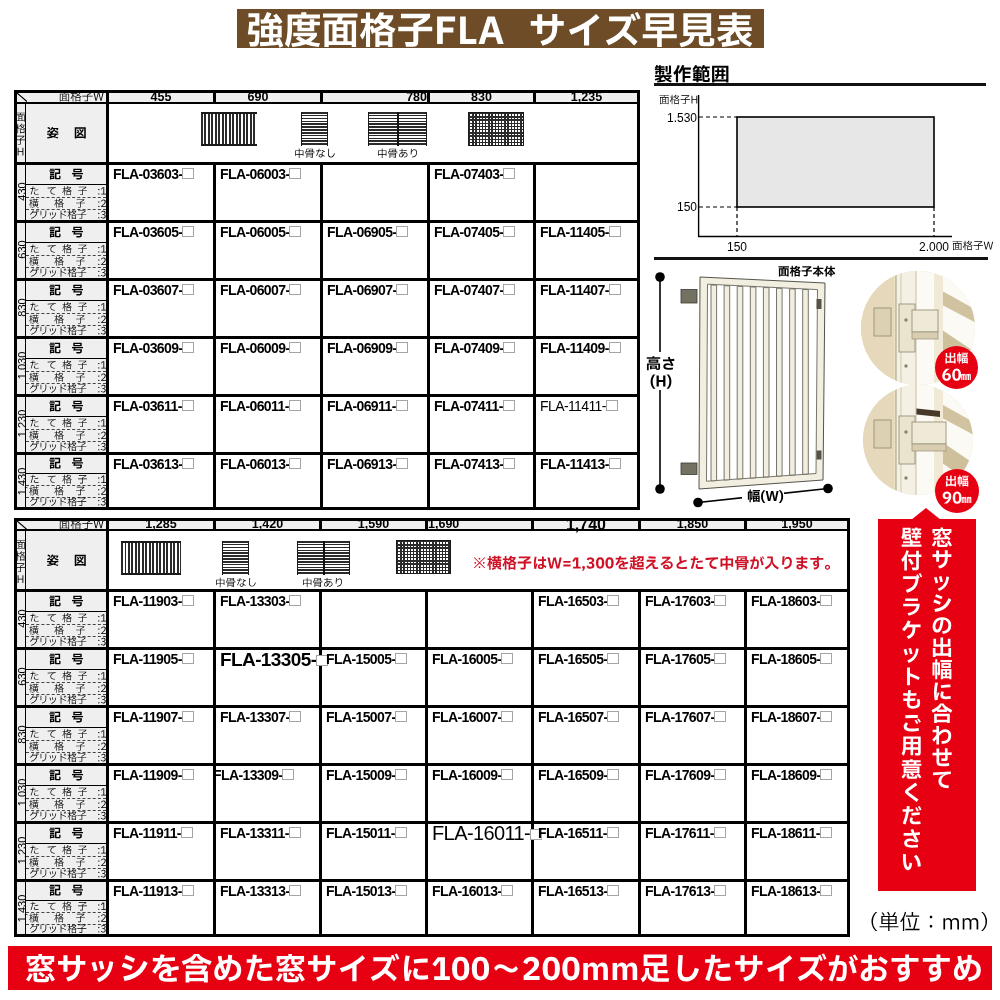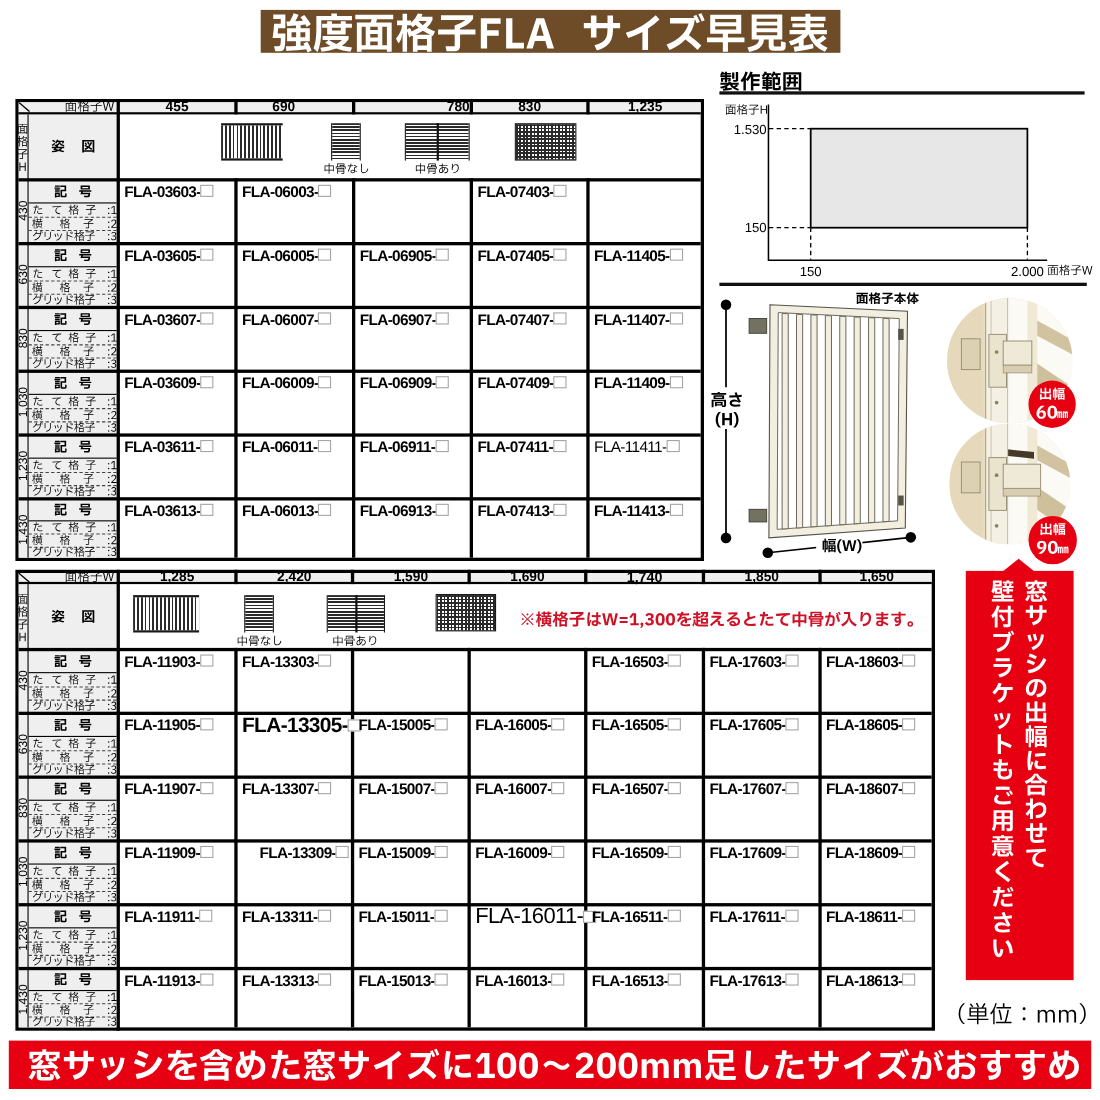--- a/index.html
+++ b/index.html
@@ -229,31 +229,31 @@
 
 <div style="position:absolute;left:744px;top:517.5px;width:3px;height:13.5px;background:#000"></div>
 <div style="position:absolute;left:744px;top:588.5px;width:3px;height:345.0px;background:#000"></div>
 
 <svg style="position:absolute;left:17px;top:520.5px" width="10" height="8.5" viewBox="0 0 10 8.5">
     <line x1="0" y1="0" x2="10" y2="8.5" stroke="#000" stroke-width="1.2"></line>
   </svg>
 
 <div style="position:absolute;left:109px;top:519.0px;width:104px;height:11px;font-size:12.5px;font-weight:bold;text-align:center;line-height:11px">1,285</div>
 
-<div style="position:absolute;left:216px;top:519.0px;width:103px;height:11px;font-size:12.5px;font-weight:bold;text-align:center;line-height:11px">2,420</div>
+<div style="position:absolute;left:216px;top:519.0px;width:103px;height:11px;font-size:12.5px;font-weight:bold;text-align:center;line-height:11px">1,420</div>
 
 <div style="position:absolute;left:322px;top:519.0px;width:103px;height:11px;font-size:12.5px;font-weight:bold;text-align:center;line-height:11px">1,590</div>
 
-<div style="position:absolute;left:428px;top:519.0px;width:103px;height:11px;font-size:12.5px;font-weight:bold;text-align:center;line-height:11px">1,690</div>
-
-<div style="position:absolute;left:534px;top:519.0px;width:104px;height:26px;font-size:13px;font-weight:bold;text-align:center;line-height:11px">1,740</div>
+<div style="position:absolute;left:428px;top:519.0px;width:103px;height:11px;font-size:12.5px;font-weight:bold;line-height:11px">1,690</div>
+
+<div style="position:absolute;left:534px;top:519.0px;width:104px;height:26px;font-size:16px;font-weight:bold;text-align:center;line-height:11px">1,740</div>
 
 <div style="position:absolute;left:641px;top:519.0px;width:103px;height:11px;font-size:12.5px;font-weight:bold;text-align:center;line-height:11px">1,850</div>
 
-<div style="position:absolute;left:747px;top:519.0px;width:100px;height:11px;font-size:12.5px;font-weight:bold;text-align:center;line-height:11px">1,650</div>
+<div style="position:absolute;left:747px;top:519.0px;width:100px;height:11px;font-size:12.5px;font-weight:bold;text-align:center;line-height:11px">1,950</div>
 
 <div style="position:absolute;left:-0.5px;top:613.0px;width:44px;height:11px;transform:rotate(-90deg);font-size:11px;text-align:center;line-height:11px">430</div>
 
 <div style="position:absolute;left:26px;top:610.5px;width:80px;height:1px;background:#000"></div>
 <div class="dash" style="top:624.0px"></div>
 <div class="dash" style="top:636.0px"></div>
 
 <div style="position:absolute;left:113px;top:594.0px;font-size:14px;font-weight:bold;letter-spacing:-0.6px;line-height:15px;white-space:nowrap">FLA-11903-<span class="cb"></span></div>
 
 <div style="position:absolute;left:220px;top:594.0px;font-size:14px;font-weight:bold;letter-spacing:-0.6px;line-height:15px;white-space:nowrap">FLA-13303-<span class="cb"></span></div>
@@ -305,21 +305,21 @@
 <div style="position:absolute;left:751px;top:710.0px;font-size:14px;font-weight:bold;letter-spacing:-0.6px;line-height:15px;white-space:nowrap">FLA-18607-<span class="cb"></span></div>
 
 <div style="position:absolute;left:-0.5px;top:787.0px;width:44px;height:11px;transform:rotate(-90deg);font-size:11px;text-align:center;line-height:11px">1,030</div>
 
 <div style="position:absolute;left:26px;top:784.5px;width:80px;height:1px;background:#000"></div>
 <div class="dash" style="top:798.0px"></div>
 <div class="dash" style="top:810.0px"></div>
 
 <div style="position:absolute;left:113px;top:768.0px;font-size:14px;font-weight:bold;letter-spacing:-0.6px;line-height:15px;white-space:nowrap">FLA-11909-<span class="cb"></span></div>
 
-<div style="position:absolute;left:236px;top:768.0px;font-size:14px;font-weight:bold;letter-spacing:-0.6px;line-height:15px;white-space:nowrap">FLA-13309-<span class="cb"></span></div>
+<div style="position:absolute;left:213px;top:768.0px;font-size:14px;font-weight:bold;letter-spacing:-0.6px;line-height:15px;white-space:nowrap">FLA-13309-<span class="cb"></span></div>
 
 <div style="position:absolute;left:326px;top:768.0px;font-size:14px;font-weight:bold;letter-spacing:-0.6px;line-height:15px;white-space:nowrap">FLA-15009-<span class="cb"></span></div>
 
 <div style="position:absolute;left:432px;top:768.0px;font-size:14px;font-weight:bold;letter-spacing:-0.6px;line-height:15px;white-space:nowrap">FLA-16009-<span class="cb"></span></div>
 
 <div style="position:absolute;left:538px;top:768.0px;font-size:14px;font-weight:bold;letter-spacing:-0.6px;line-height:15px;white-space:nowrap">FLA-16509-<span class="cb"></span></div>
 
 <div style="position:absolute;left:645px;top:768.0px;font-size:14px;font-weight:bold;letter-spacing:-0.6px;line-height:15px;white-space:nowrap">FLA-17609-<span class="cb"></span></div>
 
 <div style="position:absolute;left:751px;top:768.0px;font-size:14px;font-weight:bold;letter-spacing:-0.6px;line-height:15px;white-space:nowrap">FLA-18609-<span class="cb"></span></div>

